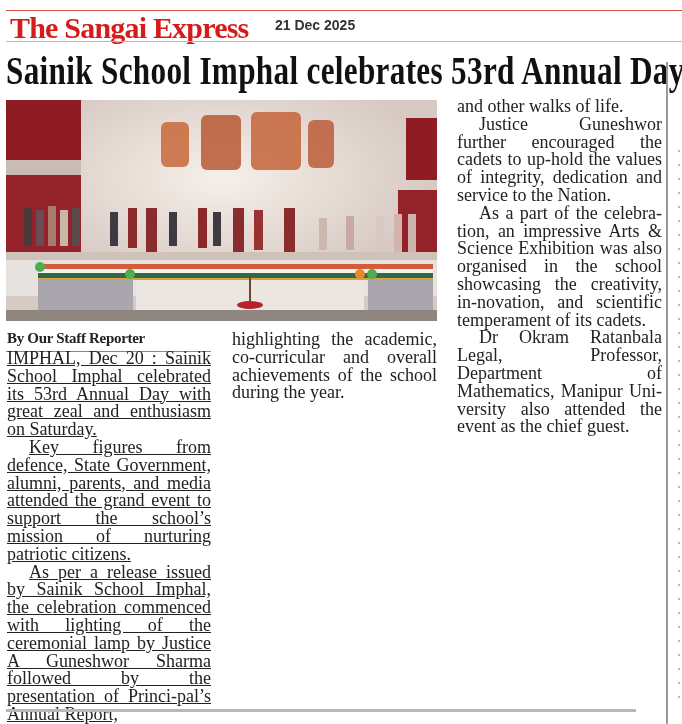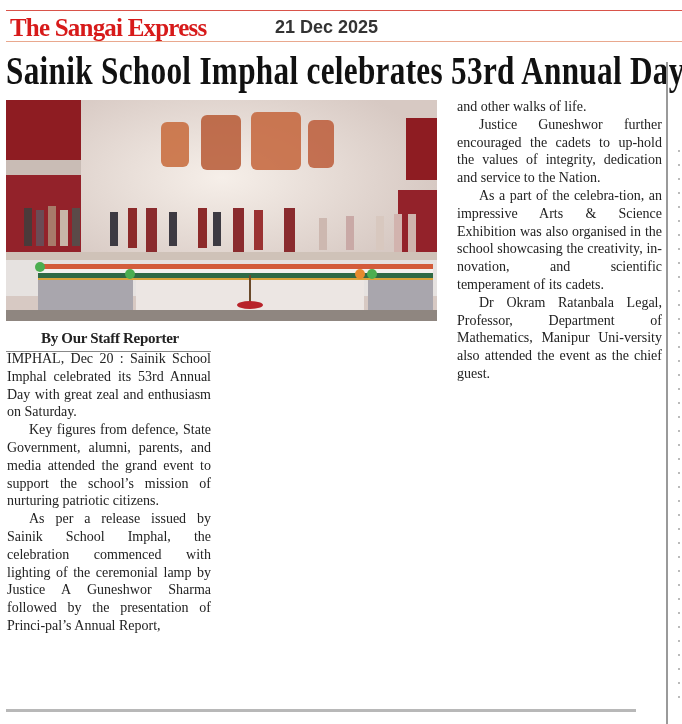--- a/index.html
+++ b/index.html
@@ -1,32 +1,32 @@
 <!DOCTYPE html>
 <html><head>
 <meta charset="utf-8">
 <style>
   html, body { margin: 0; padding: 0; background: #ffffff; }
   body { width: 682px; height: 724px; position: relative; overflow: hidden; font-family: "Liberation Serif", serif; color: #1f1f1f; }
   .topline { position: absolute; left: 6px; right: 0; top: 10px; height: 1px; background: #d9534a; }
-  .masthead { position: absolute; left: 10px; top: 13px; font-family: "Liberation Serif", serif; font-weight: bold; color: #d71a1a; font-size: 25px; letter-spacing: -0.8px; line-height: 30px; }
-  .date { position: absolute; left: 275px; top: 17px; font-family: "Liberation Sans", sans-serif; font-weight: bold; font-size: 18px; color: #333; }
+  .masthead { position: absolute; left: 10px; top: 13px; font-family: "Liberation Serif", serif; font-weight: bold; color: #d71a1a; font-size: 30px; letter-spacing: -0.8px; line-height: 30px; }
+  .date { position: absolute; left: 275px; top: 17px; font-family: "Liberation Sans", sans-serif; font-weight: bold; font-size: 14px; color: #333; }
   .midline { position: absolute; left: 6px; right: 0; top: 41px; height: 1px; background: #e9a88e; }
   .headline { position: absolute; left: 6px; top: 46px; width: 660px; font-family: "Liberation Serif", serif; font-weight: bold; font-size: 40px; line-height: 50px; color: #111; transform: scaleX(0.78); transform-origin: left top; white-space: nowrap; letter-spacing: 0.4px; }
   .rightrule { position: absolute; left: 666px; top: 62px; width: 2px; height: 662px; background: #9a9a9a; }
   .rightdots { position: absolute; left: 678px; top: 150px; width: 2px; height: 560px; background: repeating-linear-gradient(to bottom, #bbb 0 2px, transparent 2px 14px); }
   .photo { position: absolute; left: 6px; top: 100px; width: 431px; height: 221px; overflow: hidden; background: #d9cfc9; }
   .photo svg { display: block; }
-  .col { position: absolute; font-size: 14px; line-height: 17.8px; text-align: justify; color: #222; }
+  .col { position: absolute; font-size: 18px; line-height: 17.8px; text-align: justify; color: #222; }
   .col p { margin: 0; text-indent: 0; }
   .col p.ind { text-indent: 22px; }
-  .col1 { left: 7px; top: 350px; width: 204px; }
+  .col1 { left: 7px; top: 350px; width: 204px; text-decoration: underline; }
   .col2 { left: 232px; top: 331px; width: 205px; }
   .col3 { left: 457px; top: 98px; width: 205px; }
-  .byline { position: absolute; left: 7px; top: 330px; font-weight: bold; font-size: 15px; color: #222; letter-spacing: -0.3px; margin-left: 34px; }
+  .byline { position: absolute; left: 7px; top: 330px; font-weight: bold; font-size: 15px; color: #222; letter-spacing: -0.3px; }
   .byrule { position: absolute; left: 6px; top: 351px; width: 205px; height: 1px; background: #888; }
   .bottomrule { position: absolute; left: 6px; top: 709px; width: 630px; height: 3px; background: #b8b8b8; }
 </style>
 </head>
 <body>
 
 <div class="topline"></div>
 <div class="masthead">The Sangai Express</div>
 <div class="date">21 Dec 2025</div>
 <div class="midline"></div>
@@ -109,20 +109,21 @@
 <div class="byline">By Our Staff Reporter</div>
 <div class="byrule"></div>
 
 <div class="col col1">
   <p>IMPHAL, Dec 20 : Sainik School Imphal celebrated its 53rd Annual Day with great zeal and enthusiasm on Saturday.</p>
   <p class="ind">Key figures from defence, State Government, alumni, parents, and media attended the grand event to support the school’s mission of nurturing patriotic citizens.</p>
   <p class="ind">As per a release issued by Sainik School Imphal, the celebration commenced with lighting of the ceremonial lamp by Justice A Guneshwor Sharma followed by the presentation of Princi-pal’s Annual Report,</p>
 </div>
 
 <div class="col col2">
+  <p>highlighting the academic, co-curricular and overall achievements of the school during the year.</p>
 </div>
 
 <div class="col col3">
   <p>and other walks of life.</p>
   <p class="ind">Justice Guneshwor further encouraged the cadets to up-hold the values of integrity, dedication and service to the Nation.</p>
   <p class="ind">As a part of the celebra-tion, an impressive Arts &amp; Science Exhibition was also organised in the school showcasing the creativity, in-novation, and scientific temperament of its cadets.</p>
   <p class="ind">Dr Okram Ratanbala Legal, Professor, Department of Mathematics, Manipur Uni-versity also attended the event as the chief guest.</p>
 </div>
 
 <div class="bottomrule"></div>

